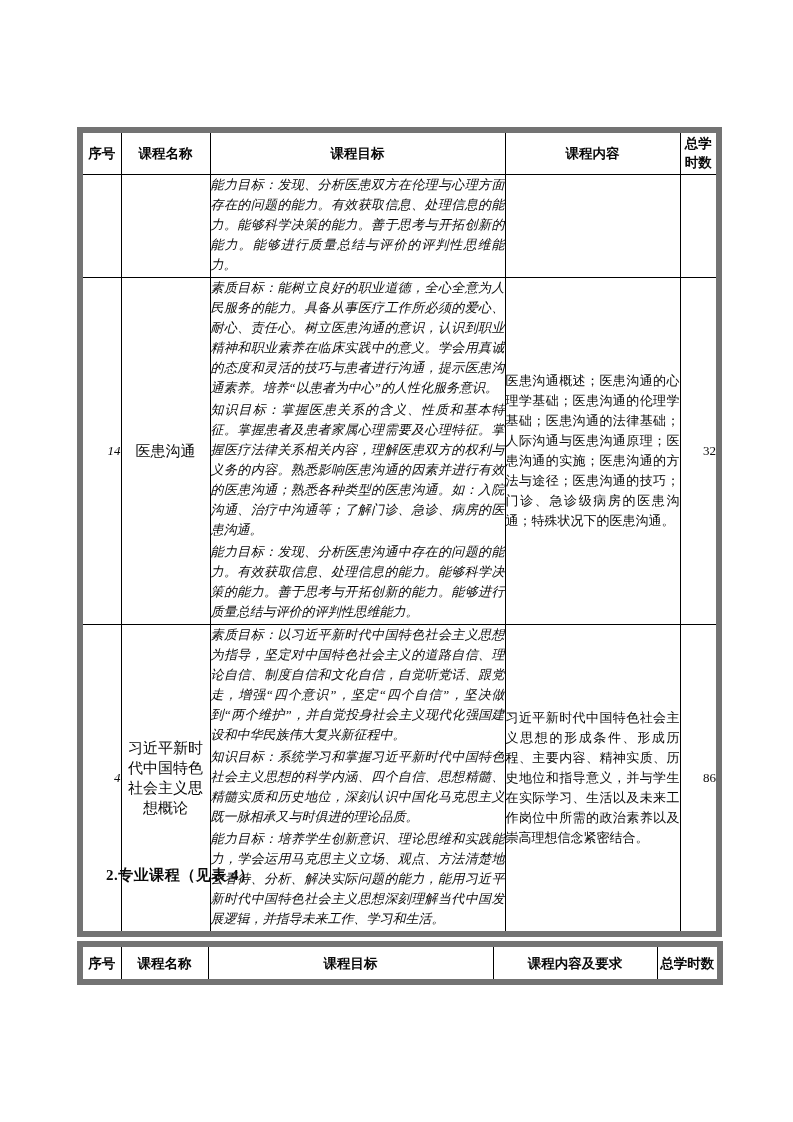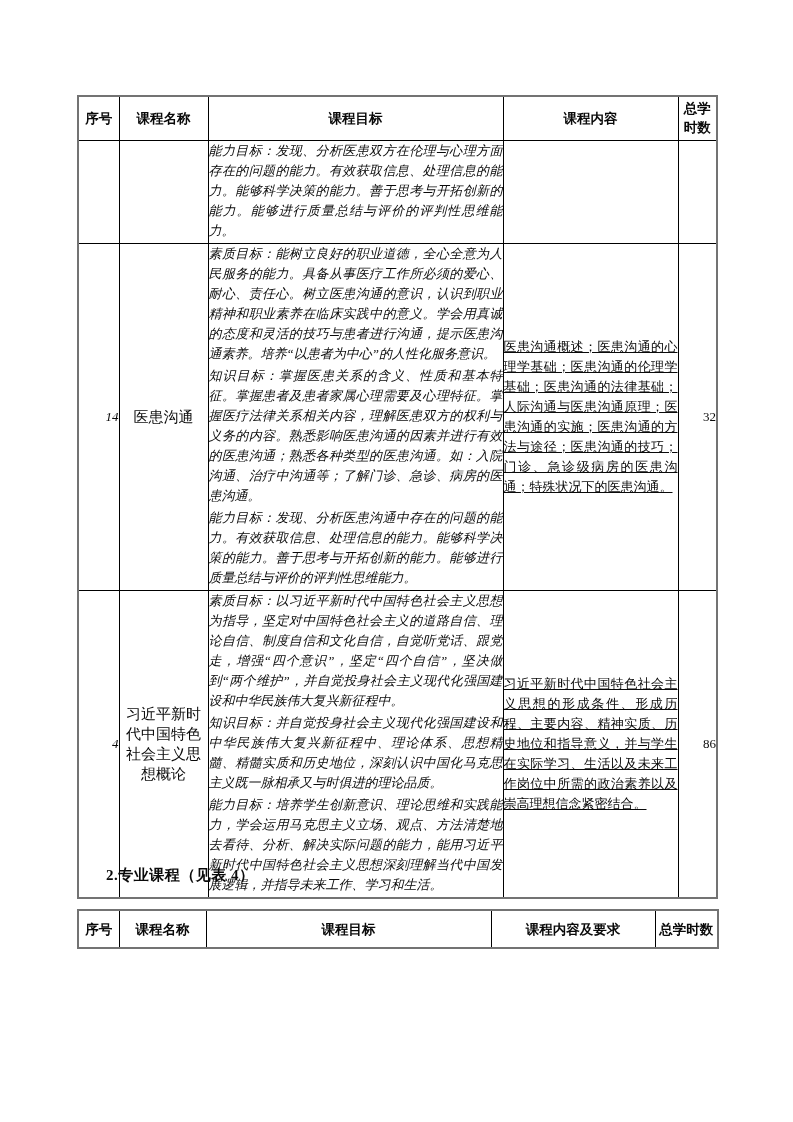--- a/index.html
+++ b/index.html
@@ -17,21 +17,21 @@
     border-collapse:collapse;
     table-layout:fixed;
     font-size:13px;
     line-height:20px;
   }
   table.tbl td,table.tbl th{
     border:1px solid #000;
     padding:0;
     overflow:hidden;
   }
-  table.tbl{border:2px solid #737373;}
+  table.tbl{border:6px solid #737373;margin-top:32px;}
   table.t1{left:77px;top:95px;width:639px;}
   table.t2{left:77px;top:909px;width:640px;}
   th.hcell{
     font-weight:bold;
     text-align:center;
     vertical-align:middle;
     font-size:13.5px;
     line-height:19px;
     padding:2px 2px;
   }
@@ -45,21 +45,20 @@
   td.c-obj{
     vertical-align:top;
     text-align:justify;
     padding:3px 6px 2px 6px;
   }
   td.c-obj p{margin:0 0 2px 0;font-style:italic;}
   td.c-content{
     vertical-align:middle;
     text-align:justify;
     padding:0 6px;
-    text-decoration:underline;
   }
   td.c-hours{
     text-align:right;vertical-align:middle;font-size:13px;
   }
   .sec-heading{
     position:absolute;
     left:106px;top:866px;
     font-size:15px;font-weight:bold;
     letter-spacing:0.5px;
   }
@@ -117,21 +116,21 @@
           <p>能力目标：发现、分析医患沟通中存在的问题的能力。有效获取信息、处理信息的能力。能够科学决策的能力。善于思考与开拓创新的能力。能够进行质量总结与评价的评判性思维能力。</p>
         </td>
         <td class="c-content">医患沟通概述；医患沟通的心理学基础；医患沟通的伦理学基础；医患沟通的法律基础；人际沟通与医患沟通原理；医患沟通的实施；医患沟通的方法与途径；医患沟通的技巧；门诊、急诊级病房的医患沟通；特殊状况下的医患沟通。</td>
         <td class="c-hours">32</td>
       </tr>
       <tr style="height:302px">
         <td class="c-seq">4</td>
         <td class="c-name">习近平新时代中国特色社会主义思想概论</td>
         <td class="c-obj">
           <p>素质目标：以习近平新时代中国特色社会主义思想为指导，坚定对中国特色社会主义的道路自信、理论自信、制度自信和文化自信，自觉听党话、跟党走，增强“四个意识”，坚定“四个自信”，坚决做到“两个维护”，并自觉投身社会主义现代化强国建设和中华民族伟大复兴新征程中。</p>
-          <p>知识目标：并自觉投身社会主义现代化强国建设和中华民族伟大复兴新征程中、理论体系、思想精髓、精髓实质和历史地位，深刻认识中国化马克思主义既一脉相承又与时俱进的理论品质。</p>
+          <p>知识目标：系统学习和掌握习近平新时代中国特色社会主义思想的科学内涵、四个自信、思想精髓、精髓实质和历史地位，深刻认识中国化马克思主义既一脉相承又与时俱进的理论品质。</p>
           <p>能力目标：培养学生创新意识、理论思维和实践能力，学会运用马克思主义立场、观点、方法清楚地去看待、分析、解决实际问题的能力，能用习近平新时代中国特色社会主义思想深刻理解当代中国发展逻辑，并指导未来工作、学习和生活。</p>
         </td>
         <td class="c-content">习近平新时代中国特色社会主义思想的形成条件、形成历程、主要内容、精神实质、历史地位和指导意义，并与学生在实际学习、生活以及未来工作岗位中所需的政治素养以及崇高理想信念紧密结合。</td>
         <td class="c-hours">86</td>
       </tr>
     </tbody>
   </table>
 
   <div class="sec-heading">2.专业课程（见表 4）</div>
 

